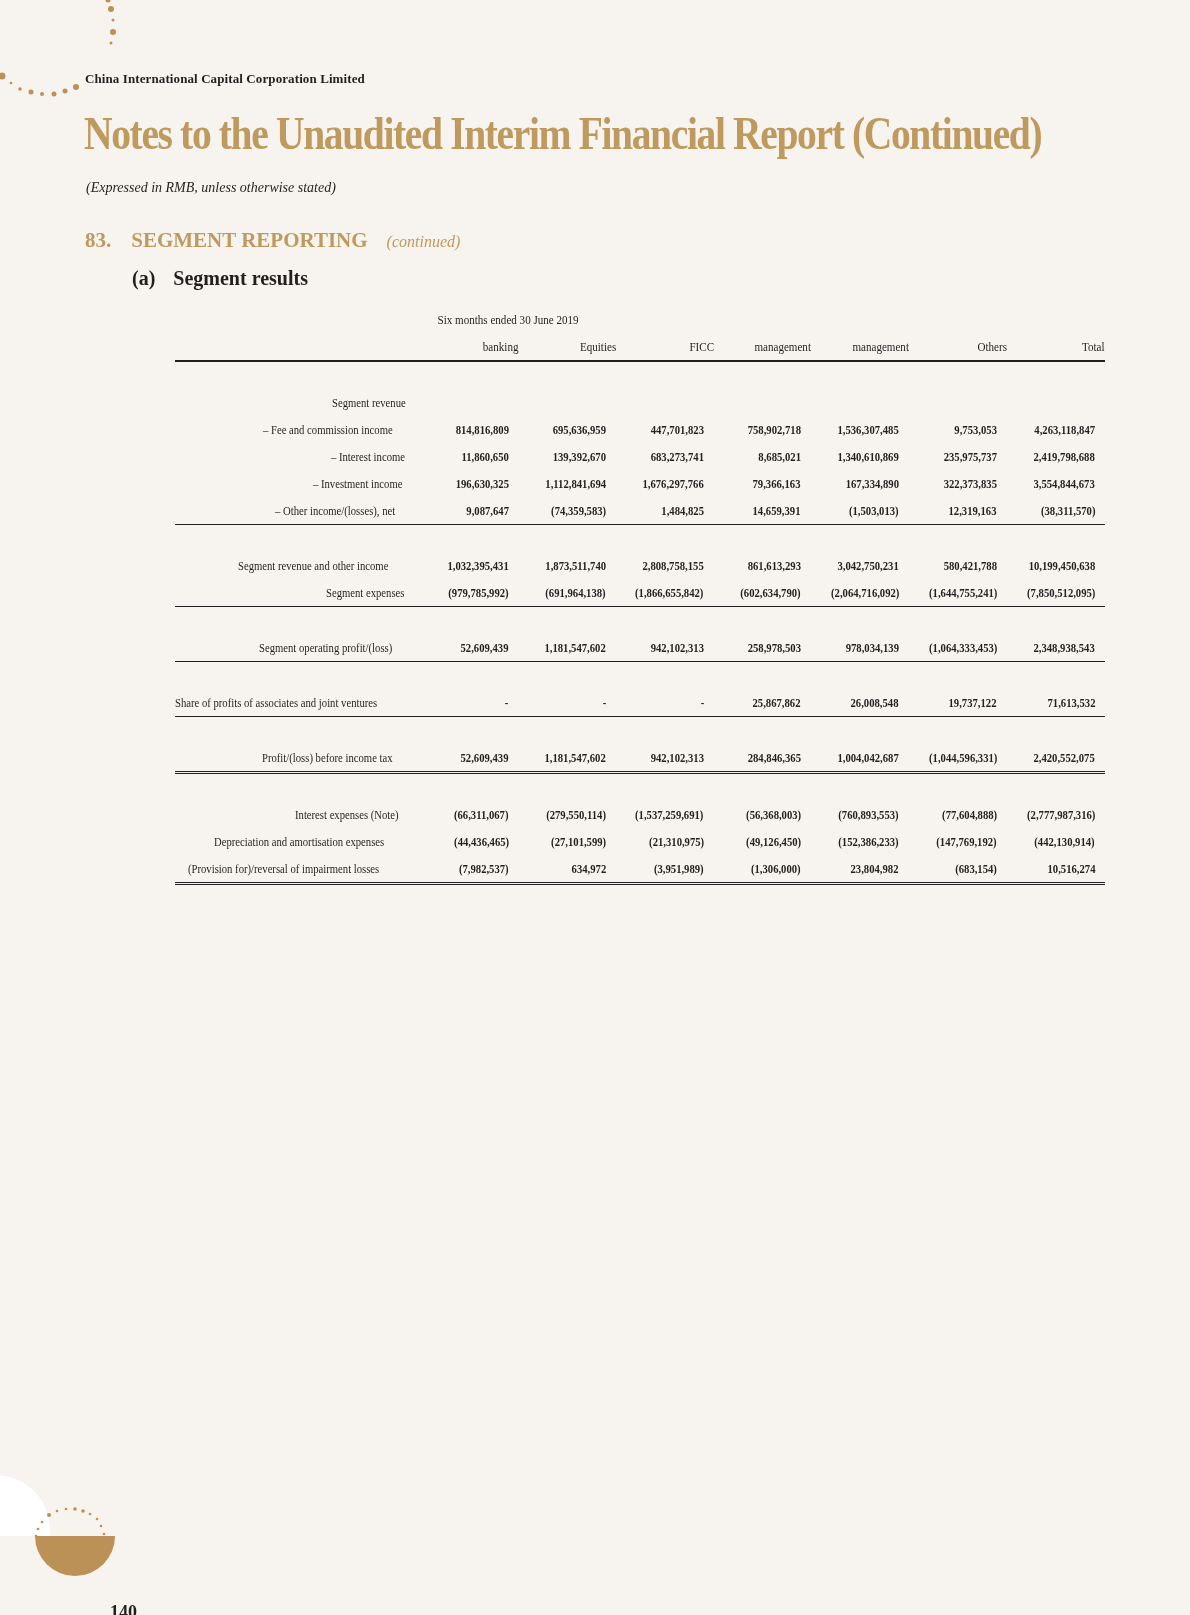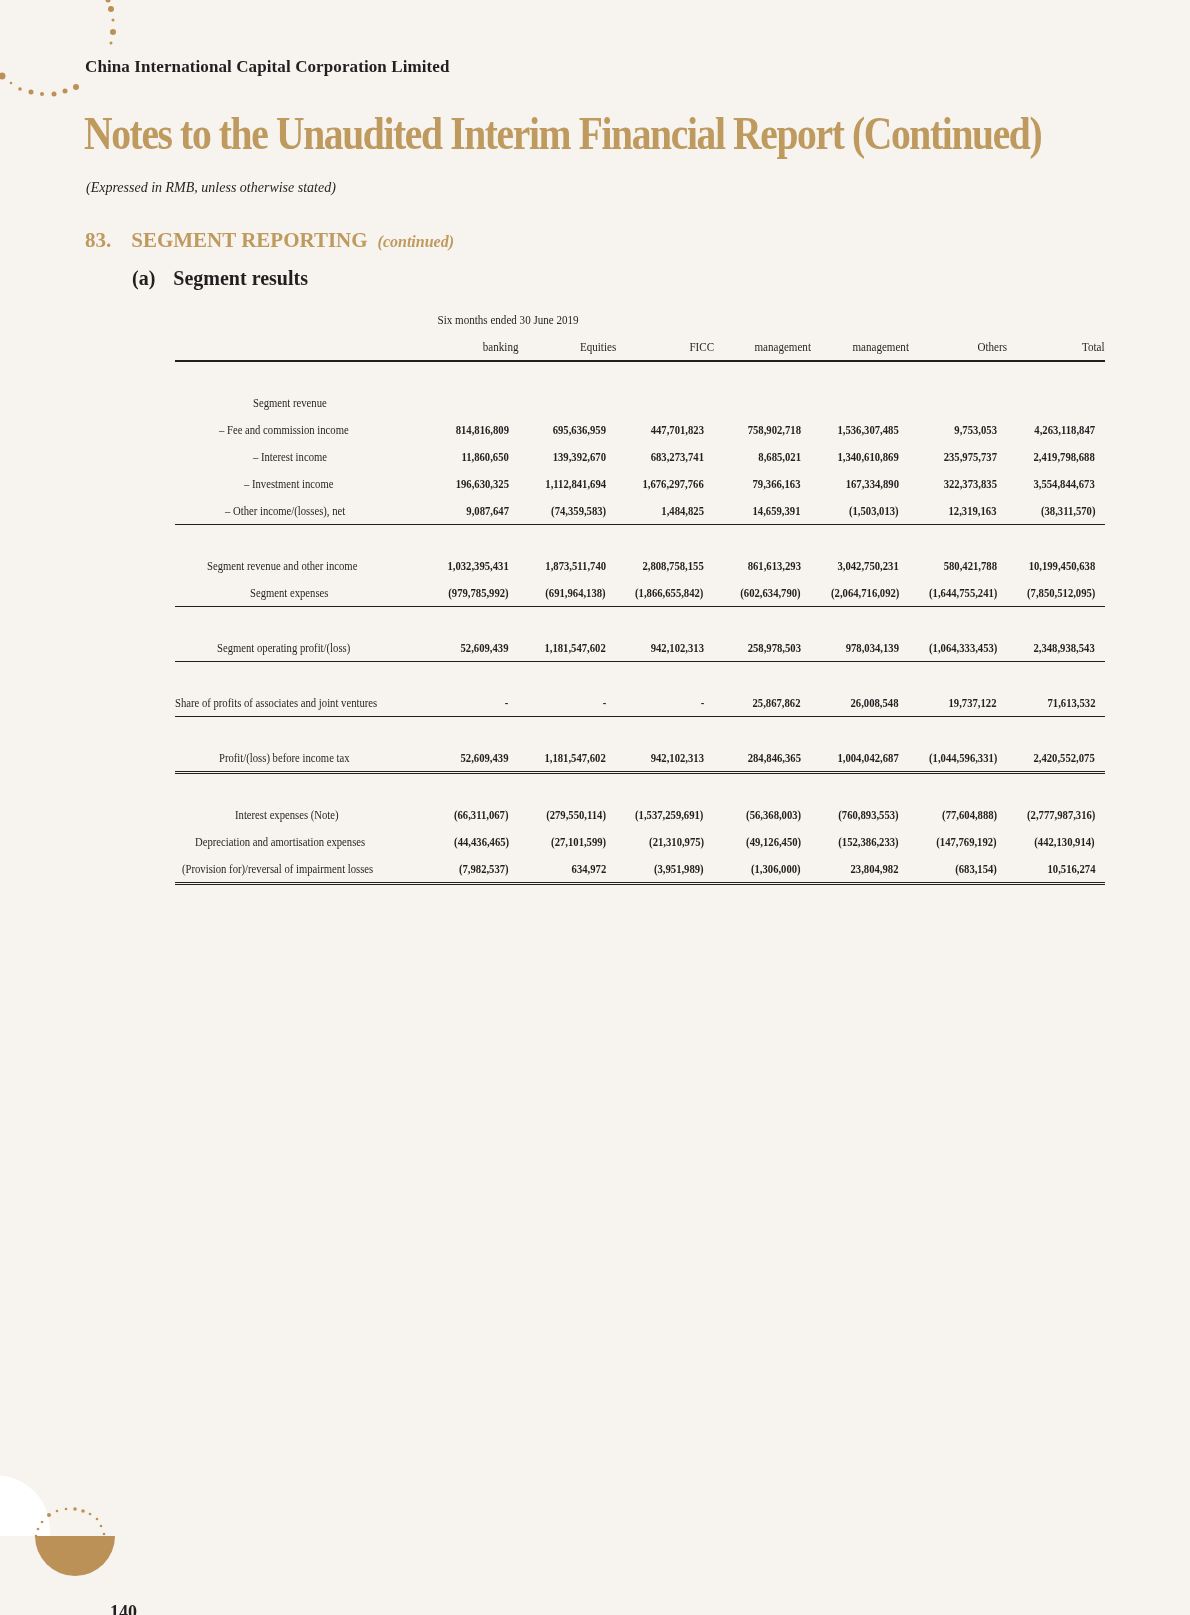--- a/index.html
+++ b/index.html
@@ -1,29 +1,29 @@
 <!DOCTYPE html>
 <html><head>
 <meta charset="utf-8">
 <style>
   html, body { margin:0; padding:0; }
   body {
     width:1190px; height:1615px; background:#f7f3ee; position:relative; overflow:hidden;
     font-family:"Liberation Serif","DejaVu Serif",serif; color:#231f20;
   }
   .deco-dots { position:absolute; left:0; top:0; }
-  .company { position:absolute; left:85px; top:57px; font-size:17px; font-weight:bold; letter-spacing:0.1px; }
+  .company { position:absolute; left:85px; top:71px; font-size:13px; font-weight:bold; letter-spacing:0.1px; }
   .page-title {
     position:absolute; left:84px; top:107px; margin:0; font-size:46px; font-weight:bold;
     color:#bf9a5f; letter-spacing:-1.6px; transform:scaleX(0.86); transform-origin:left top; white-space:nowrap;
   }
   .subtitle { position:absolute; left:86px; top:180px; font-size:14px; font-style:italic; }
   .section-heading { position:absolute; left:85px; top:228px; font-size:21px; font-weight:bold; color:#bf9a5f; white-space:nowrap; }
   .section-heading .num { margin-right:10px; }
-  .section-heading .cont { font-style:italic; font-weight:bold; font-size:16px; margin-left:10px; }
+  .section-heading .cont { font-style:italic; font-weight:normal; font-size:16px; margin-left:19px; }
   .sub-heading { position:absolute; left:132px; top:267px; font-size:20px; font-weight:bold; white-space:nowrap; }
   .sub-heading .label { margin-right:18px; }
 
   table.seg {
     position:absolute; left:175px; top:306px; width:930px; border-collapse:collapse;
     font-family:"Liberation Serif","DejaVu Serif",serif; font-size:13px;
   }
   table.seg td, table.seg th { padding:0; height:27px; white-space:nowrap; }
   table.seg th { font-weight:normal; }
   .cond { display:inline-block; transform:scaleX(0.82); transform-origin:right center; }
@@ -32,21 +32,21 @@
   col.c-num { width:98.5px; }
   .num { text-align:right; padding-right:10px !important; }
   .numv { font-weight:bold; }
   .period th { height:28px; font-weight:bold; font-size:13.5px; text-align:left; }
   .hdr1 th, .hdr2 th { font-weight:bold; font-size:13.5px; text-align:right; padding-right:10px; }
   .hdr2 th { border-bottom:2.5px solid #231f20; height:30px; }
   .spacer td { height:22px; }
   .spacer-s td { height:12px; }
   .rule td { border-bottom:1.5px solid #231f20; }
   .drule td { border-bottom:3px double #231f20; }
-  .lbl { text-align:center; }
+  .lbl { text-align:right; }
 
   .corner-white { position:absolute; left:-60px; top:1475px; width:110px; height:110px; border-radius:50%; background:#ffffff; }
   .corner-cover { position:absolute; left:0; top:1536px; width:200px; height:80px; background:#f7f3ee; }
   .corner-half { position:absolute; left:35px; top:1536px; width:80px; height:40px; background:#bb9157; border-radius:0 0 40px 40px; }
   .corner-arc { position:absolute; left:30px; top:1500px; }
   .page-num { position:absolute; left:110px; top:1602px; font-size:18px; font-weight:bold; }
 </style>
 </head>
 <body>
 

